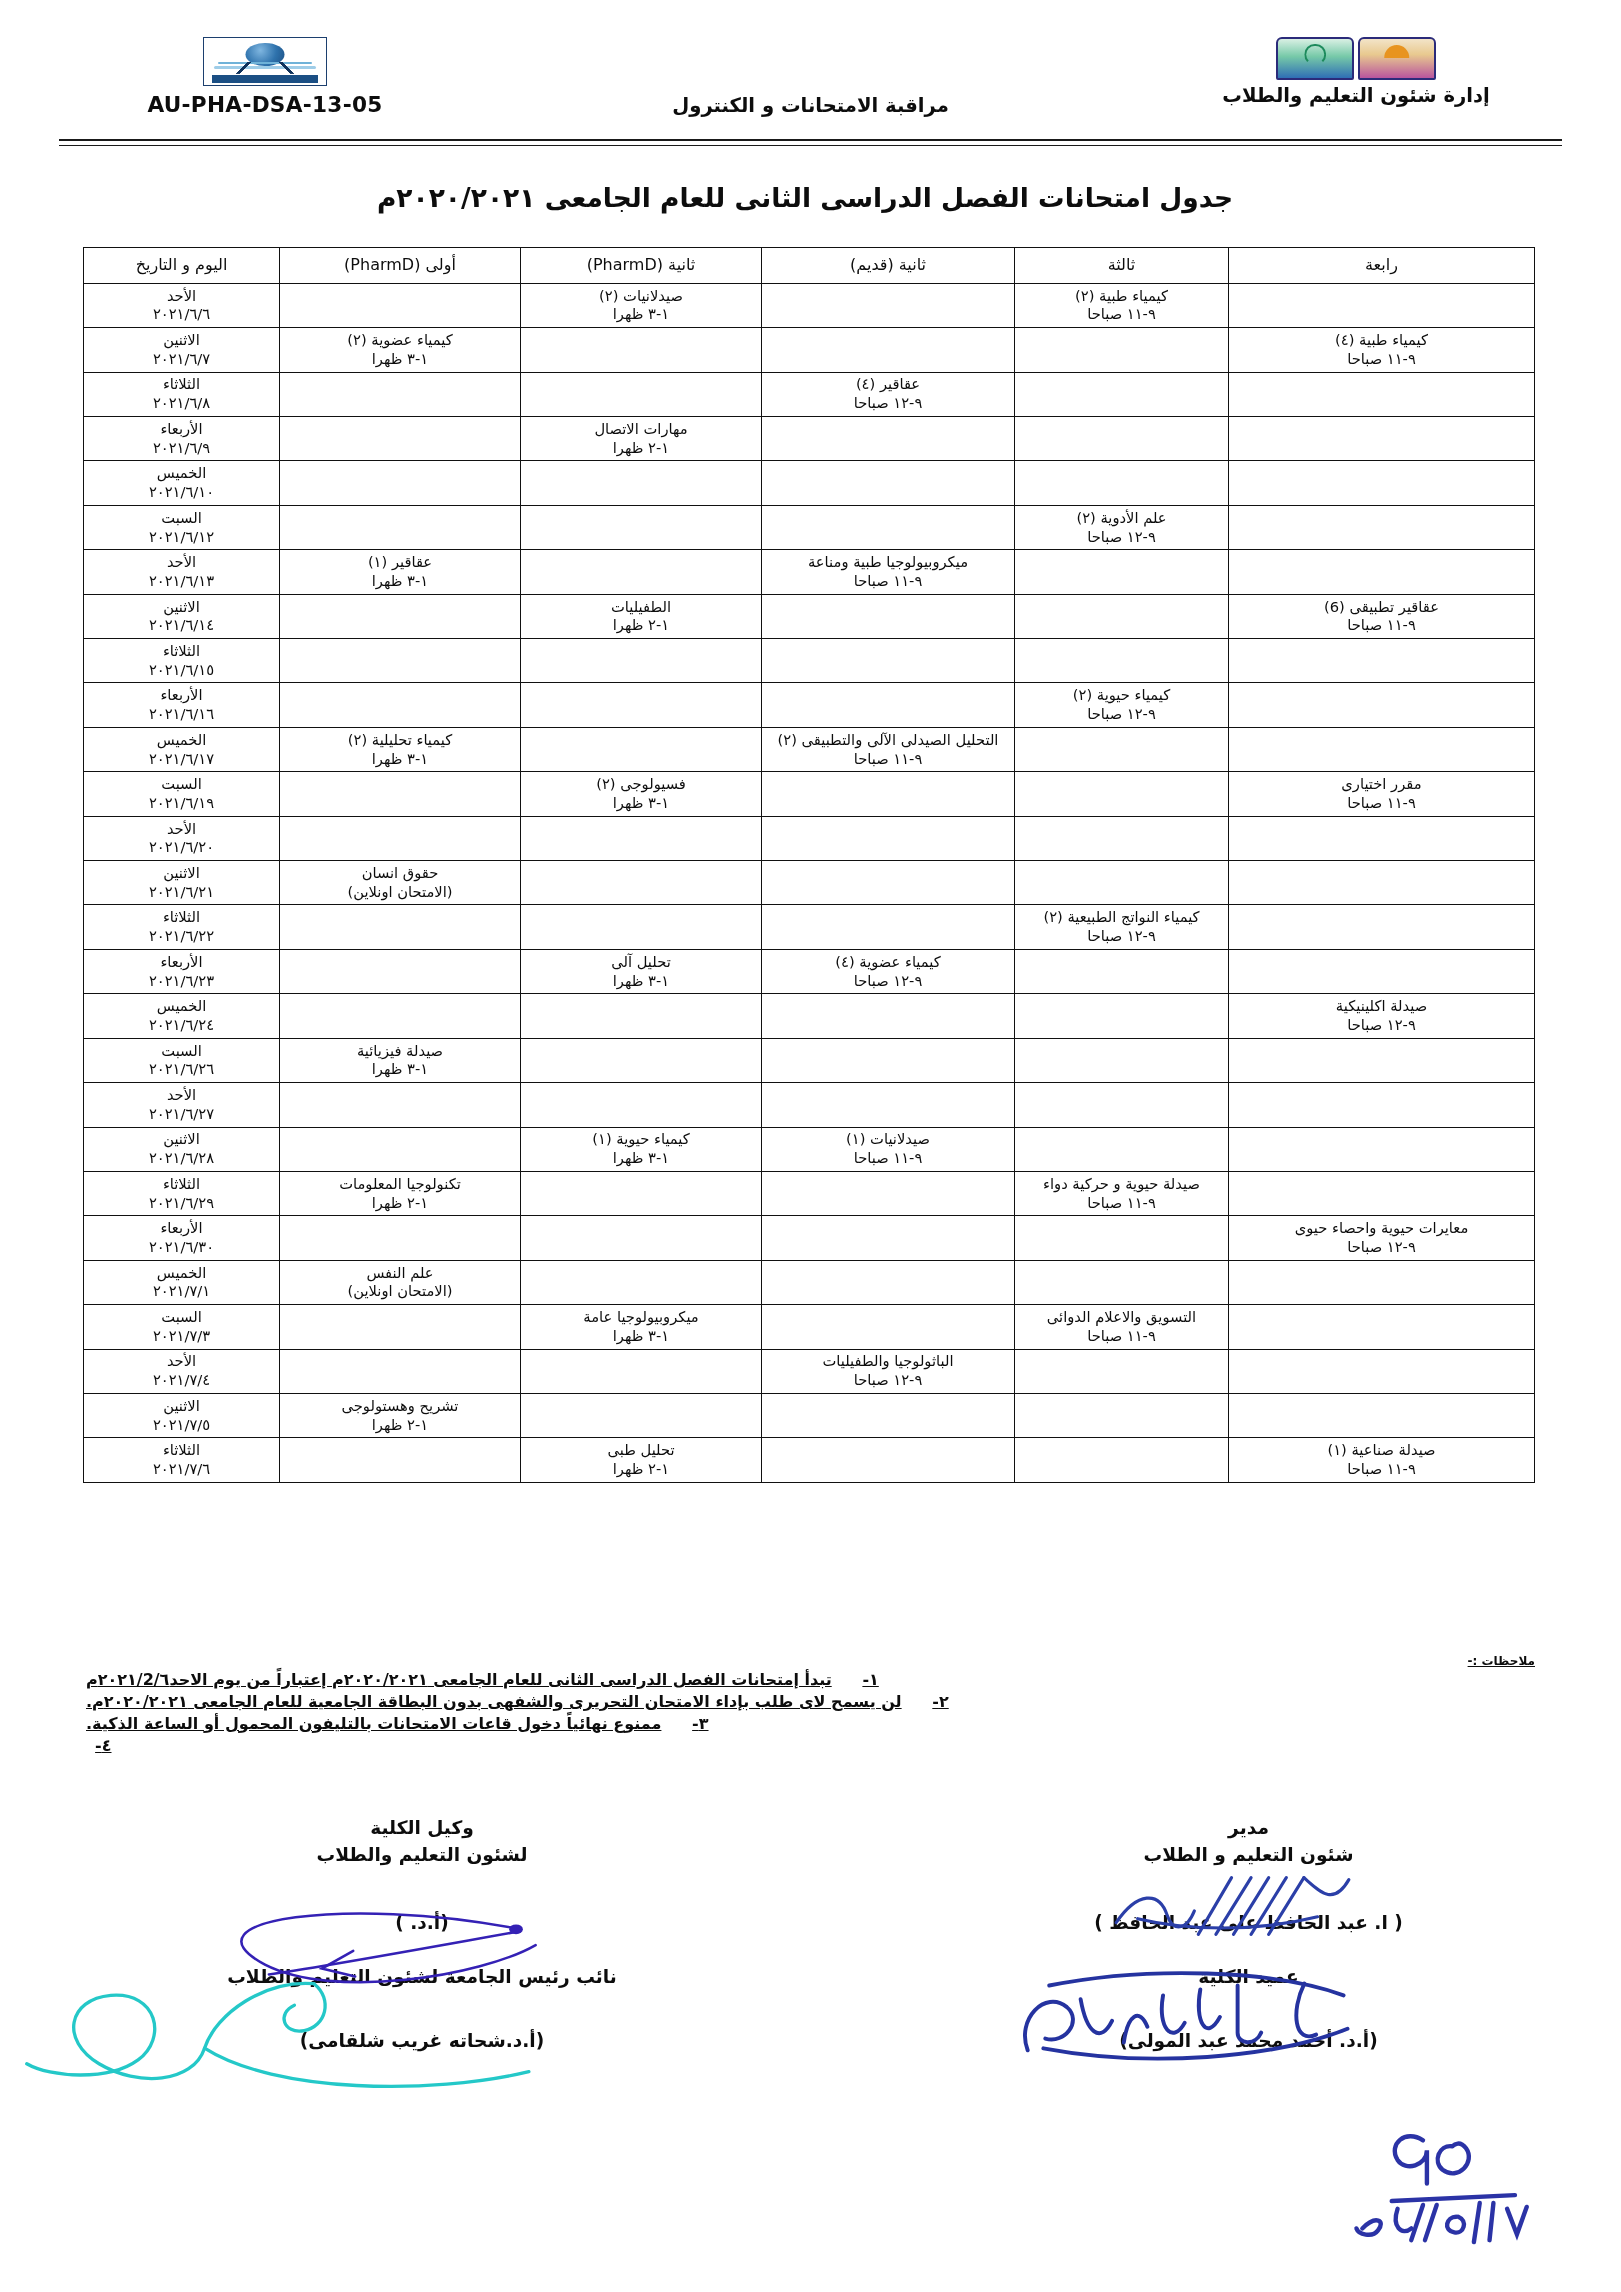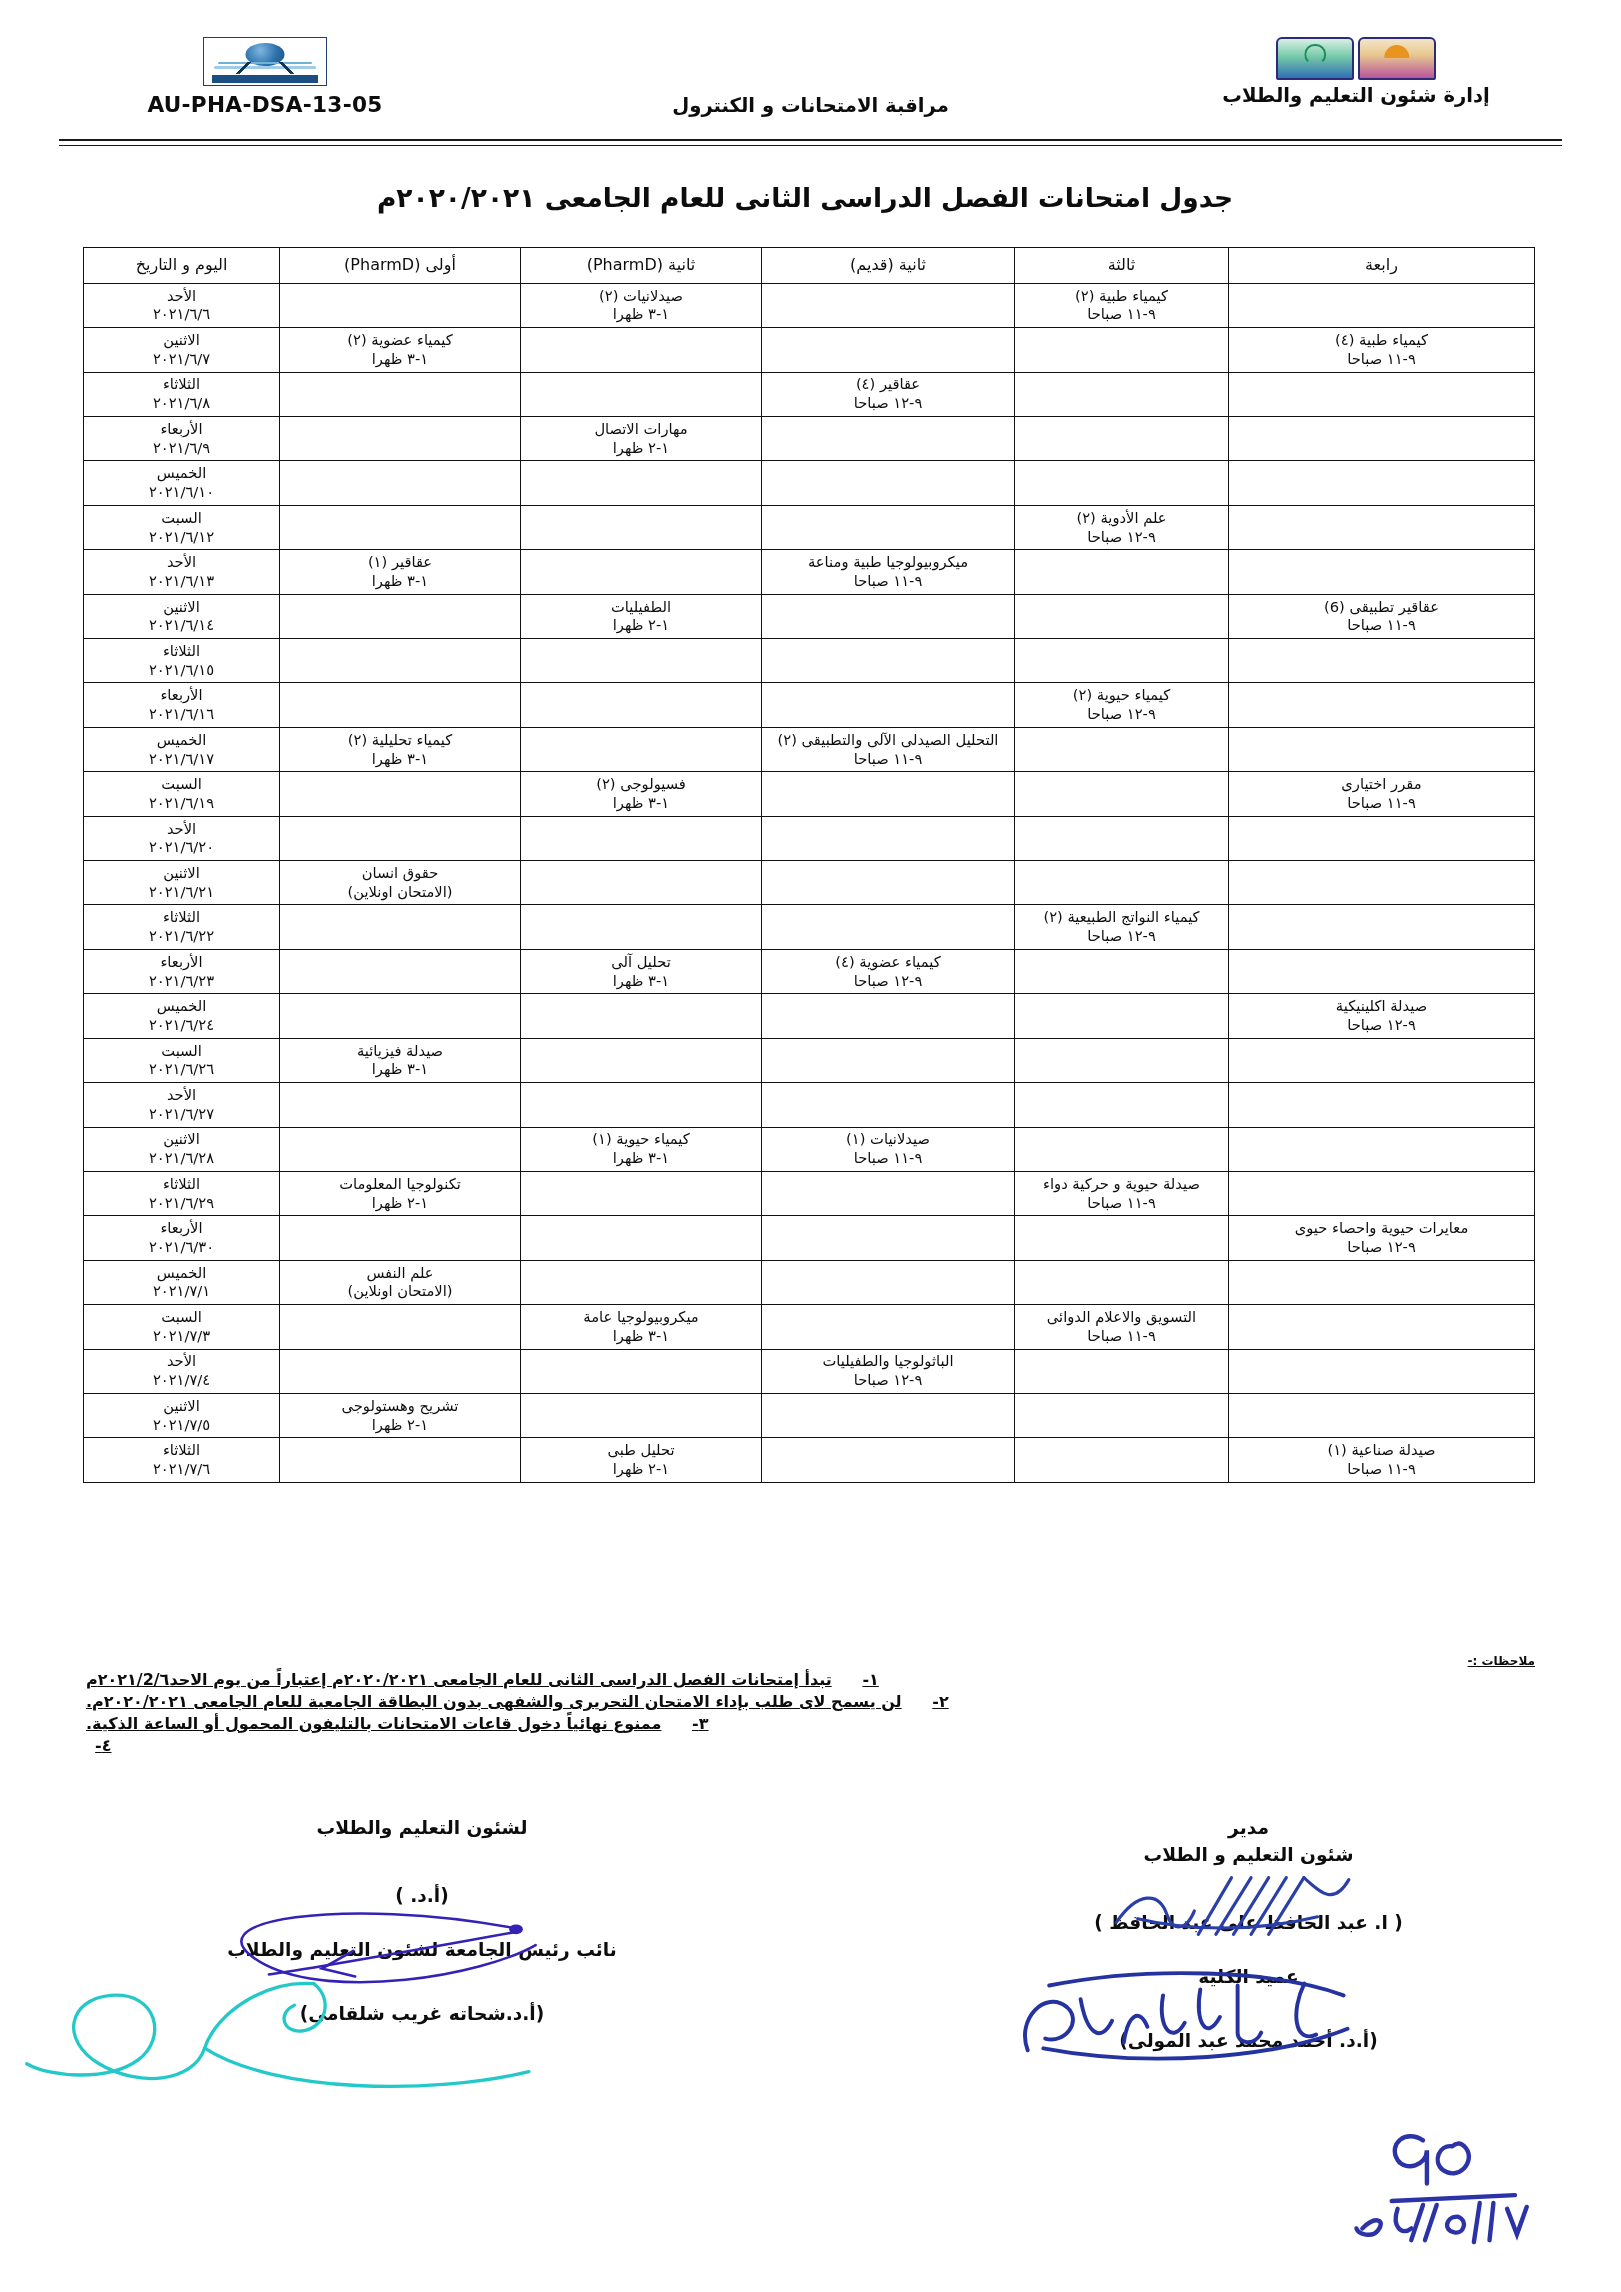--- a/index.html
+++ b/index.html
@@ -659,20 +659,21 @@
 
   <div class="sig-right">
     <div class="sig-role">مدير</div>
     <div class="sig-role">شئون التعليم و الطلاب</div>
     <div class="sig-name">( ا. عبد الحافظ على عبد الحافظ )</div>
     <div class="sig-block2">عميد الكلية</div>
     <div class="sig-name2">(أ.د. أحمد محمد عبد المولى)</div>
   </div>
 
   <div class="sig-left">
+    <div class="sig-role">وكيل الكلية</div>
     <div class="sig-role">لشئون التعليم والطلاب</div>
     <div class="sig-name">(أ.د.                     )</div>
     <div class="sig-block2">نائب رئيس الجامعة لشئون التعليم والطلاب</div>
     <div class="sig-name2">(أ.د.شحاته غريب شلقامى)</div>
   </div>
 
   <svg class="ink" style="left:1108px;top:1862px;width:294px;height:88px" viewBox="0 0 300 90">
     <g fill="none" stroke="#2b3fa8" stroke-width="3.2" stroke-linecap="round">
       <path d="M8 62 C30 30 52 30 60 54 C66 72 80 70 88 50"></path>
       <path d="M92 74 L126 16"></path>

